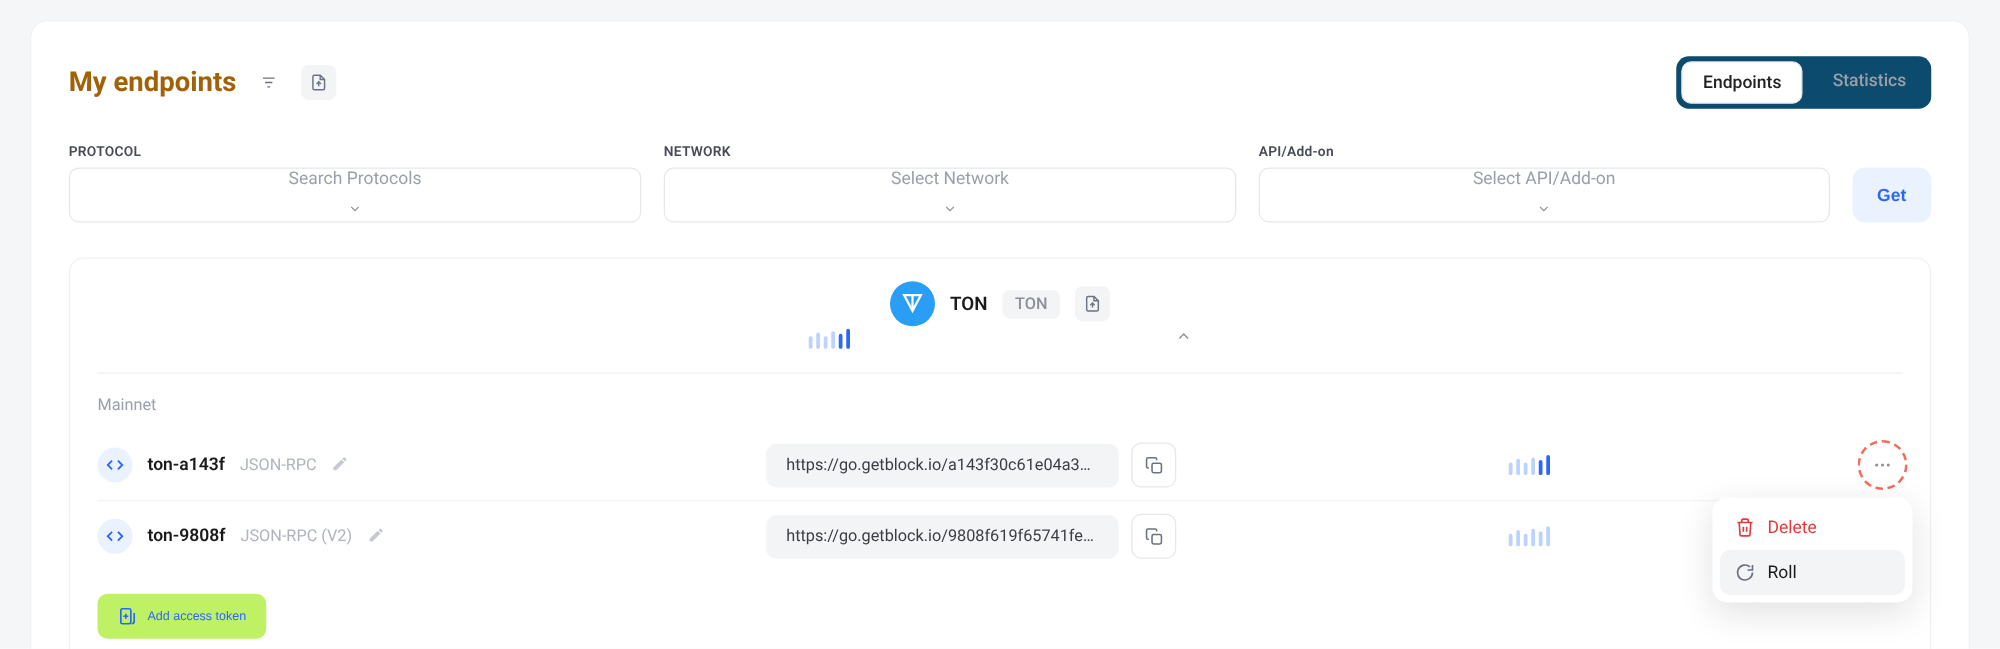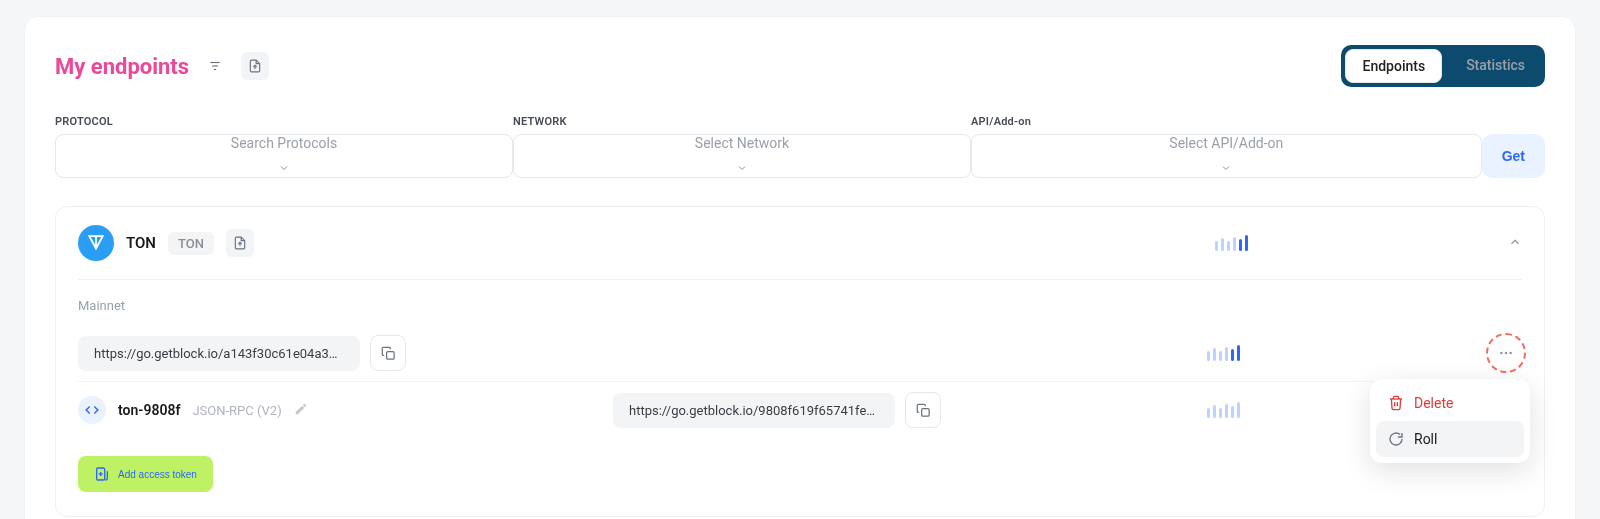--- a/index.html
+++ b/index.html
@@ -26,21 +26,21 @@
     margin-bottom: 28px;
   }
   .page-title-wrap {
     display: flex;
     align-items: center;
     gap: 12px;
   }
   .page-title {
     font-size: 22px;
     font-weight: 700;
-    color: #ec4899;
+    color: #a16207;
   }
   .icon-btn-sm {
     width: 28px; height: 28px;
     display: inline-flex; align-items: center; justify-content: center;
     border-radius: 6px;
     color: #6b7280;
     cursor: pointer;
   }
   .icon-btn-sm.filled {
     background: #f3f4f6;
@@ -61,20 +61,21 @@
     font-weight: 500;
   }
   .tab.active {
     background: #fff;
     color: #222;
     border: 1px solid #e5e7eb;
   }
   
   .filters {
     display: flex;
+    gap: 18px;
     align-items: flex-end;
     margin-bottom: 28px;
   }
   .filter-group {
     display: flex;
     flex-direction: column;
     gap: 6px;
   }
   .filter-group.protocol { flex: 0 0 458px; }
   .filter-group.network  { flex: 0 0 458px; }
@@ -115,20 +116,21 @@
     border: 1px solid #eef0f3;
     border-radius: 12px;
     padding: 18px 22px 24px;
   }
   .protocol-header {
     display: flex;
     justify-content: space-between;
     align-items: center;
     padding-bottom: 18px;
     border-bottom: 1px solid #eef0f3;
+    flex-direction: column;
   }
   .protocol-id {
     display: flex;
     align-items: center;
     gap: 12px;
   }
   .logo-circle {
     width: 36px; height: 36px;
     border-radius: 50%;
     background: #2a9df4;
@@ -394,20 +396,35 @@
               <polyline points="18 15 12 9 6 15"></polyline>
             </svg>
         </span>
       </div>
     </div>
 
     <div class="network-label">Mainnet</div>
 
     
     <div class="endpoint-row">
+      <div class="ep-left">
+        <span class="ep-icon">
+          <svg width="14" height="14" viewBox="0 0 24 24" fill="none" stroke="currentColor" stroke-width="2.5">
+              <polyline points="16 18 22 12 16 6"></polyline>
+              <polyline points="8 6 2 12 8 18"></polyline>
+            </svg>
+        </span>
+        <span class="ep-name">ton-a143f</span>
+        <span class="ep-sub">JSON-RPC</span>
+        <span class="pencil">
+          <svg width="14" height="14" viewBox="0 0 24 24" fill="currentColor">
+              <path d="M3 17.25V21h3.75l11-11-3.75-3.75-11 11zM20.7 7.04a1 1 0 0 0 0-1.41l-2.34-2.34a1 1 0 0 0-1.41 0l-1.83 1.83 3.75 3.75 1.83-1.83z"></path>
+            </svg>
+        </span>
+      </div>
       <div class="url-box">
         <div class="url-pill">https://go.getblock.io/a143f30c61e04a34ad6...</div>
         <span class="copy-box">
           <svg width="15" height="15" viewBox="0 0 24 24" fill="none" stroke="currentColor" stroke-width="2">
               <rect x="9" y="9" width="12" height="12" rx="2"></rect>
               <path d="M5 15H4a2 2 0 0 1-2-2V4a2 2 0 0 1 2-2h9a2 2 0 0 1 2 2v1"></path>
             </svg>
         </span>
       </div>
       <span class="bars ep-status">

